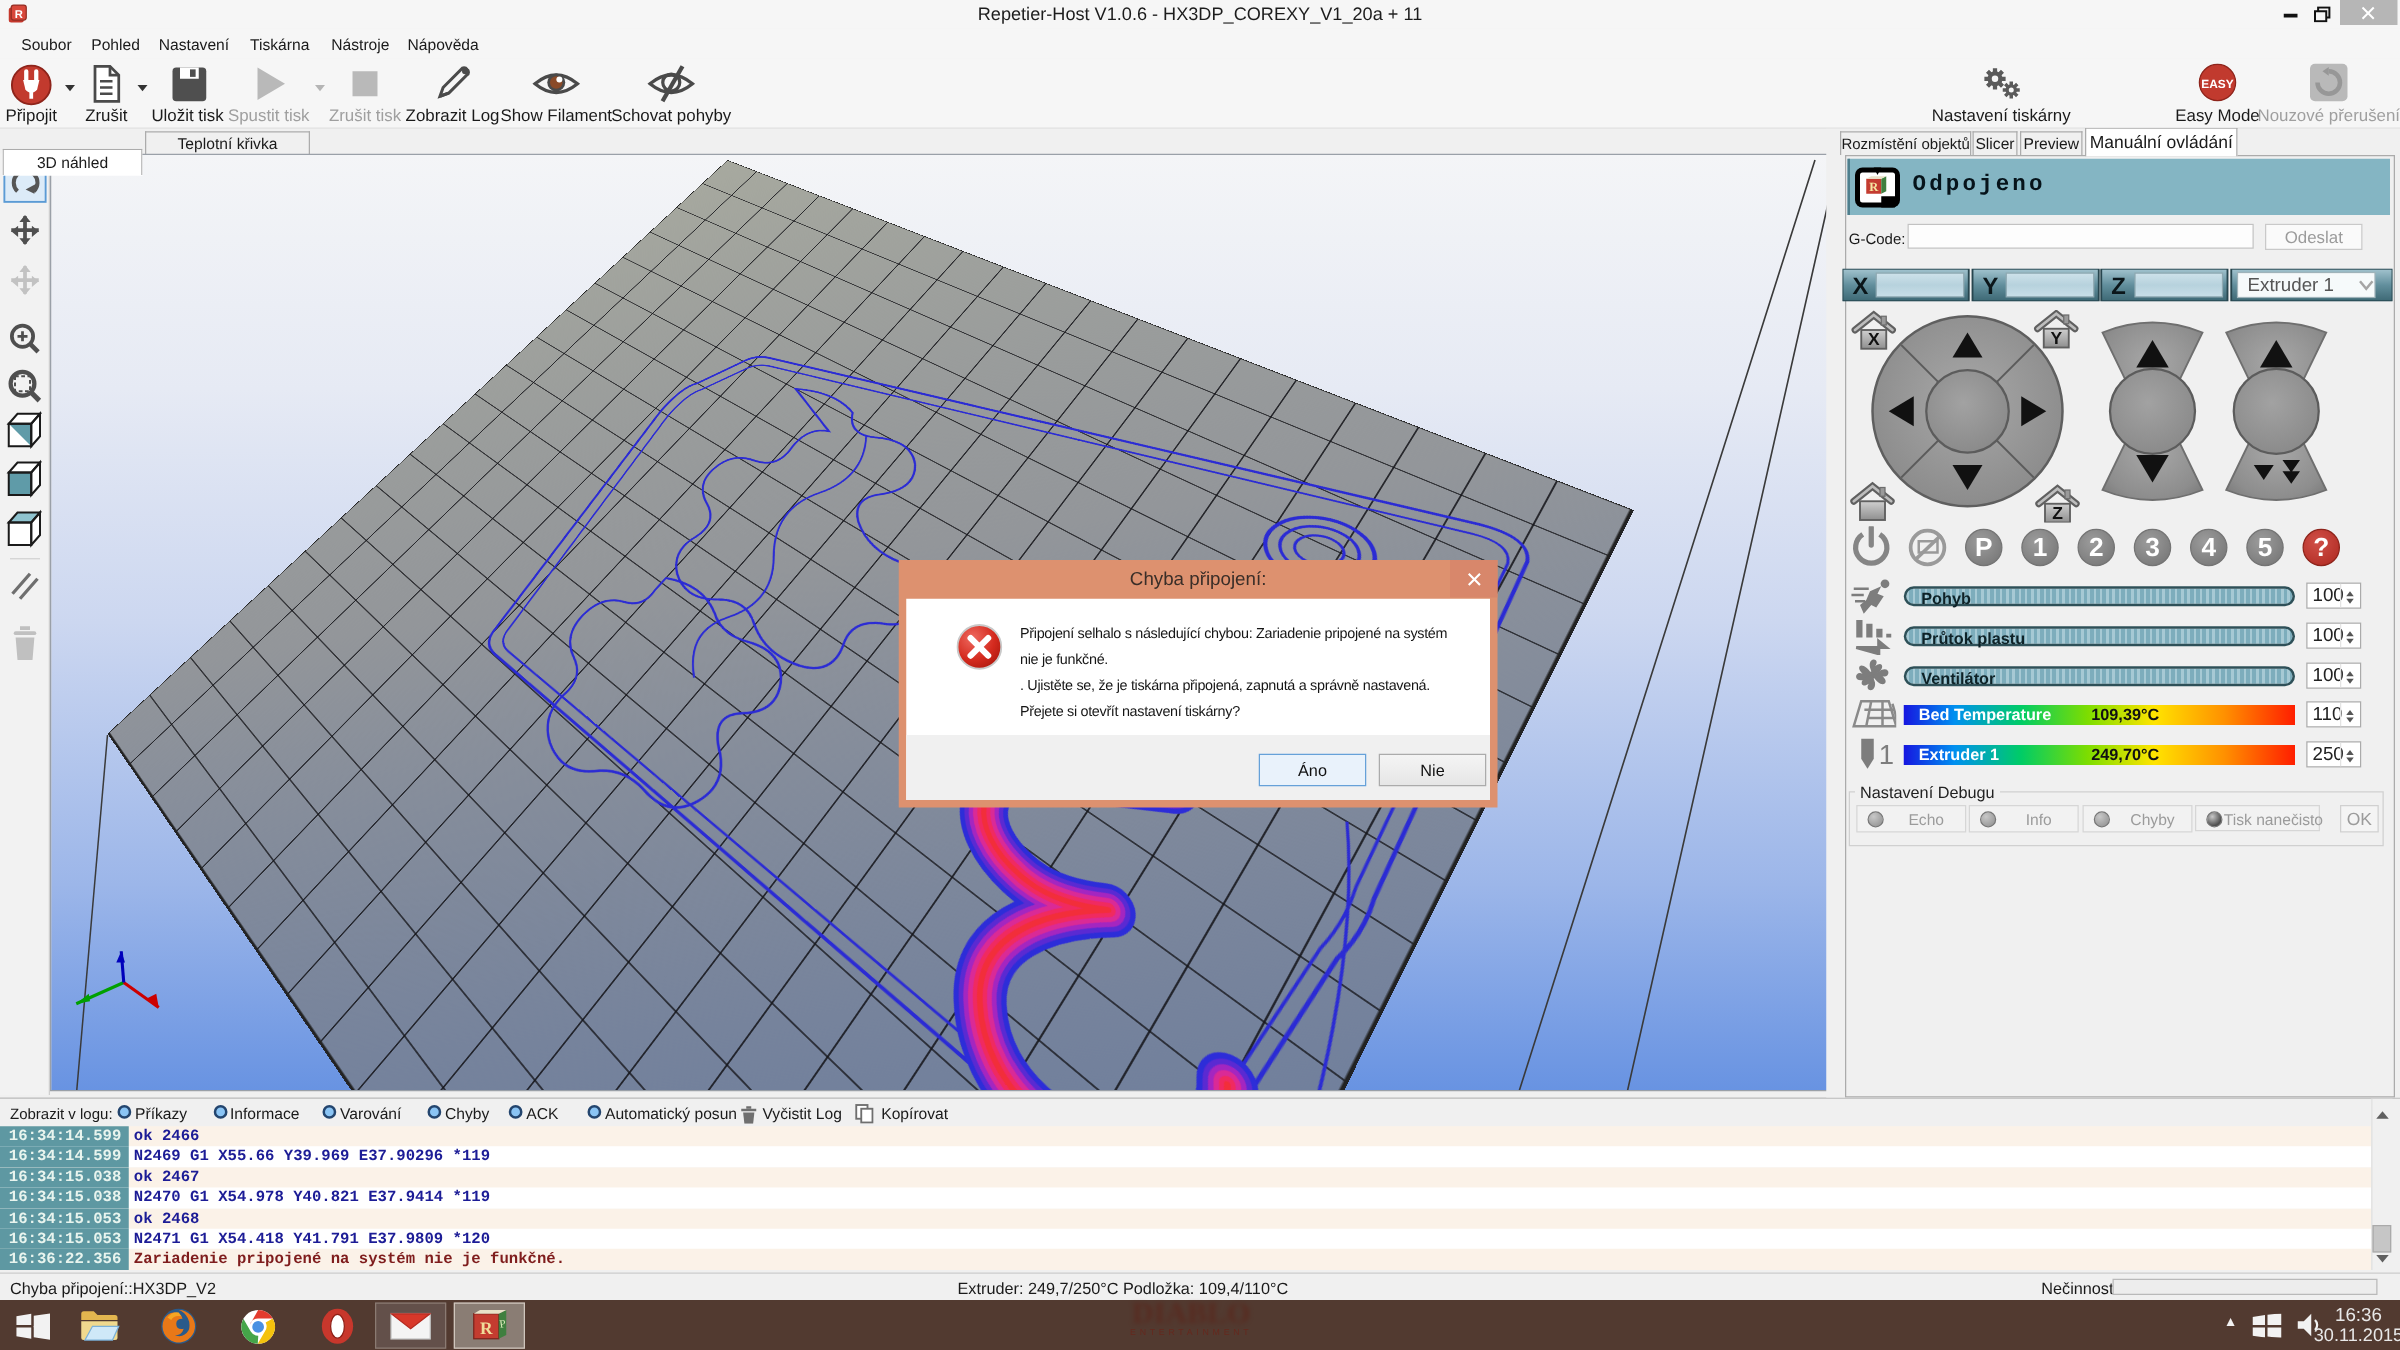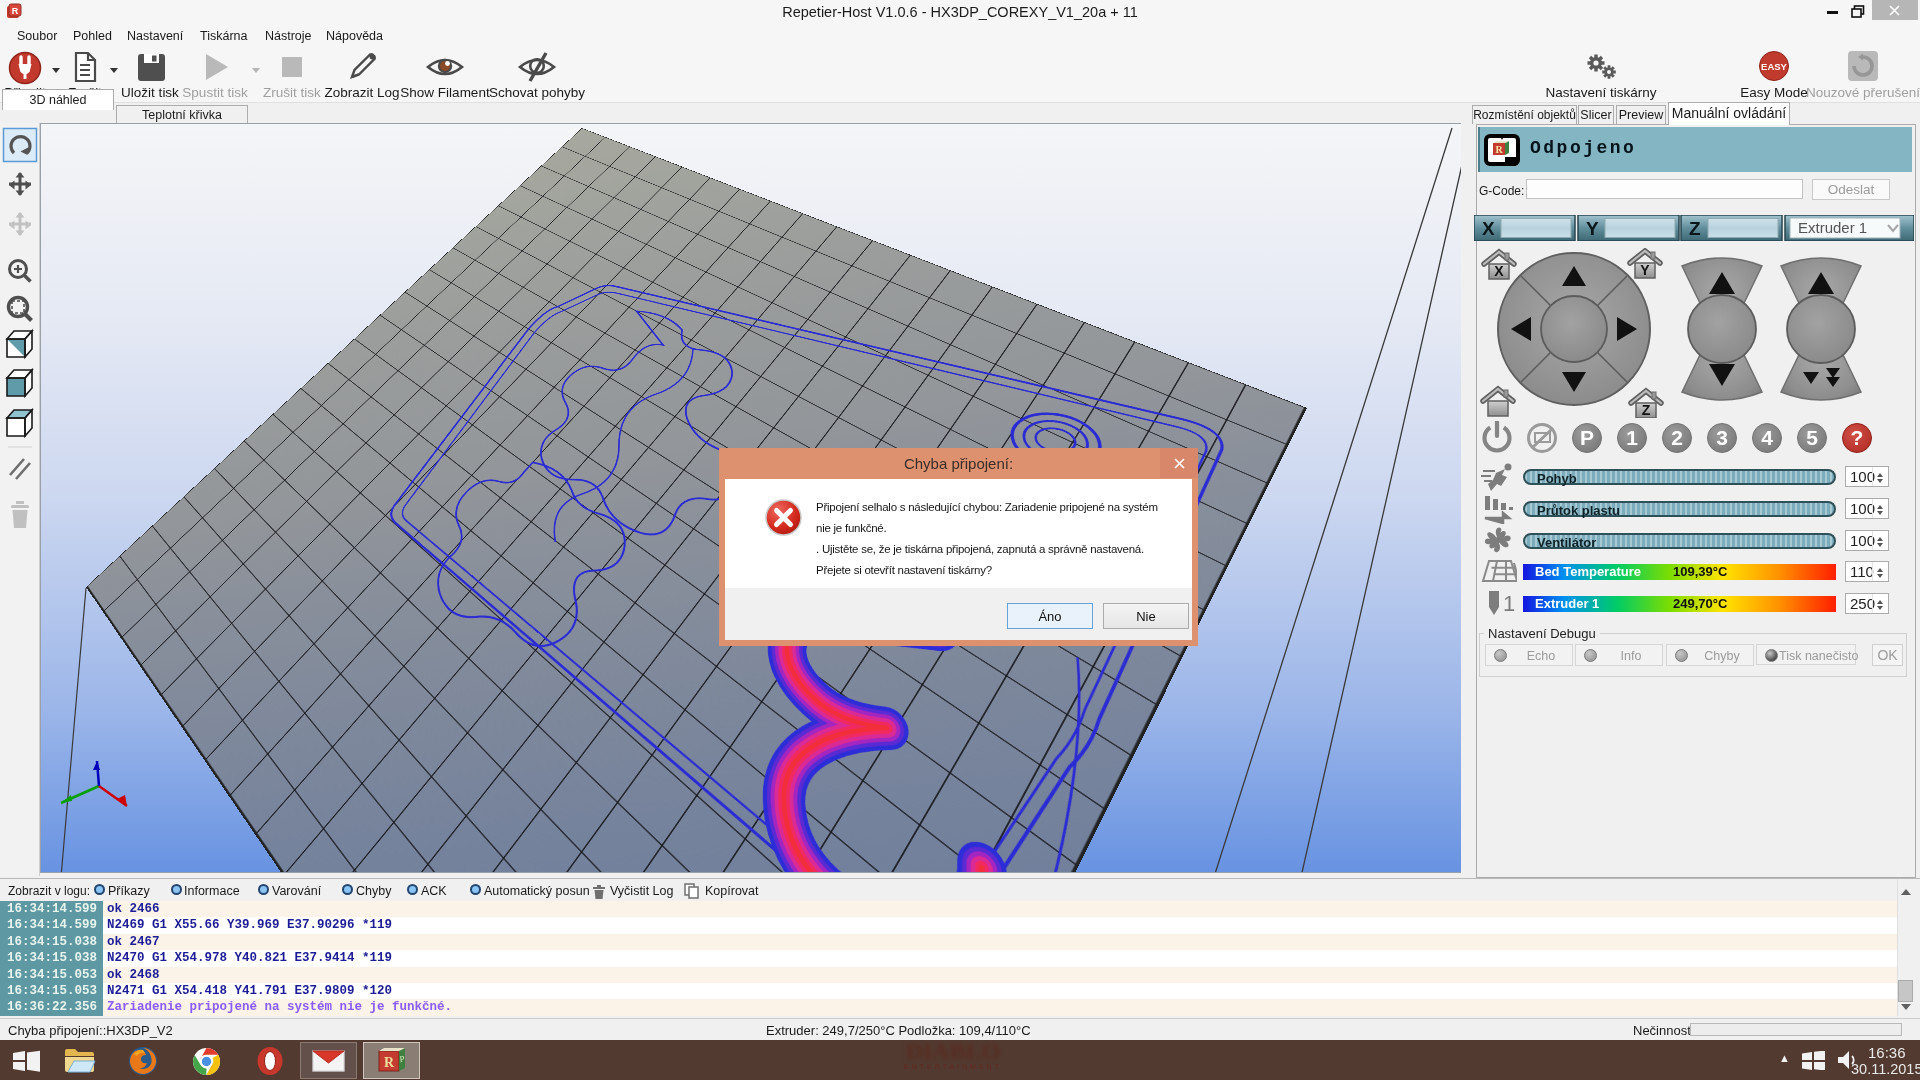--- a/index.html
+++ b/index.html
@@ -138,21 +138,21 @@
       </svg><div class="tlab">Nastavení tiskárny</div></div>
 <div class="tbtn" style="left:1742px;top:50px;width:64px;height:52px"><svg width="36" height="34" viewBox="0 0 36 34">
         <circle cx="18" cy="16" r="14.5" fill="#c13a2e" stroke="#8e241b" stroke-width="1"></circle>
 <text x="18" y="20" font-size="9.5" font-weight="bold" fill="#fff" text-anchor="middle" font-family="Liberation Sans">EASY</text>
       </svg><div class="tlab">Easy Mode</div></div>
 <div class="tbtn dis" style="left:1806px;top:50px;width:114px;height:52px"><svg width="36" height="34" viewBox="0 0 36 34">
         <rect x="3" y="1" width="30" height="30" rx="4" fill="#b9b9b9"></rect>
 <path d="M18 7 a9 9 0 1 1 -9 9" fill="none" stroke="#979797" stroke-width="3.6"></path>
         <path d="M18 3.5 l-5 3.5 5 3.5" fill="#979797"></path>
       </svg><div class="tlab">Nouzové přerušení</div></div>
-<div class="tab act" style="left:2px;top:89px;width:112px;height:21px;line-height:20px">3D náhled</div>
+<div class="tab act" style="left:2px;top:119px;width:112px;height:21px;line-height:20px">3D náhled</div>
 <div class="tab" style="left:116px;top:105px;width:132px;height:19px;line-height:18px">Teplotní křivka</div>
 <div class="abs" id="leftbar"></div>
 <svg class="abs" style="left:0px;top:123px" width="40" height="753" viewBox="0 0 40 753">
       <rect x="3.5" y="5.5" width="33" height="33" fill="#dcebf8" stroke="#5b9bd5" stroke-width="1.5"></rect>
       <path d="M14 30 a9.5 9.5 0 1 1 13 0" fill="none" stroke="#555" stroke-width="3.2"></path>
       <path d="M29 24 l-1.5 8 -7-3.5 Z" fill="#555"></path>
       <g stroke="#4f4f4f" stroke-width="3" fill="#4f4f4f">
         <path d="M20 50 v22 M9 61 h22"></path>
         <path d="M20 49 l-4.5 5.5 h9 Z M20 73 l-4.5 -5.5 h9 Z M9 62 l5.5 -4.5 v9 Z M31 62 l-5.5 -4.5 v9 Z" stroke="none"></path>
       </g>
@@ -520,21 +520,21 @@
         <rect x="5" y="4" width="9" height="11" fill="#fff" stroke="#6f6f6f" stroke-width="1.5"></rect>
       </svg>
 <span style="left:705px">Kopírovat</span>
 </div>
 <div class="lrow" style="top:901px;background:#fbf2e8"><div class="lts">16:34:14.599</div><div class="lmsg" style="color:#1c1c96">ok 2466</div></div>
 <div class="lrow" style="top:917px;background:#ffffff"><div class="lts">16:34:14.599</div><div class="lmsg" style="color:#1c1c96">N2469 G1 X55.66 Y39.969 E37.90296 *119</div></div>
 <div class="lrow" style="top:934px;background:#fbf2e8"><div class="lts">16:34:15.038</div><div class="lmsg" style="color:#1c1c96">ok 2467</div></div>
 <div class="lrow" style="top:950px;background:#ffffff"><div class="lts">16:34:15.038</div><div class="lmsg" style="color:#1c1c96">N2470 G1 X54.978 Y40.821 E37.9414 *119</div></div>
 <div class="lrow" style="top:967px;background:#fbf2e8"><div class="lts">16:34:15.053</div><div class="lmsg" style="color:#1c1c96">ok 2468</div></div>
 <div class="lrow" style="top:983px;background:#ffffff"><div class="lts">16:34:15.053</div><div class="lmsg" style="color:#1c1c96">N2471 G1 X54.418 Y41.791 E37.9809 *120</div></div>
-<div class="lrow" style="top:999px;background:#fbf2e8"><div class="lts">16:36:22.356</div><div class="lmsg" style="color:#8b5cf6">Zariadenie pripojené na systém nie je funkčné.</div></div>
+<div class="lrow" style="top:999px;background:#fbf2e8"><div class="lts">16:36:22.356</div><div class="lmsg" style="color:#7f1d1d">Zariadenie pripojené na systém nie je funkčné.</div></div>
 <div class="abs" style="left:1897px;top:879px;width:17px;height:137px;background:#f0f0f0;border-left:1px solid #e0e0e0"></div>
 <div class="abs" style="left:1901px;top:884px;width:0;height:0;border:5px solid transparent;border-bottom:6px solid #606060"></div>
 <div class="abs" style="left:1901px;top:1004px;width:0;height:0;border:5px solid transparent;border-top:6px solid #606060"></div>
 <div class="abs" style="left:1898px;top:980px;width:15px;height:22px;background:#c6c6c6;border:1px solid #aaaaaa"></div>
 <div class="abs" id="statusbar"></div>
 <div class="abs" style="left:8px;top:1023px;font-size:13px;color:#1a1a1a">Chyba připojení::HX3DP_V2</div>
 <div class="abs" style="left:766px;top:1023px;font-size:13px;color:#1a1a1a">Extruder: 249,7/250°C Podložka: 109,4/110°C</div>
 <div class="abs" style="left:1633px;top:1023px;font-size:13px;color:#1a1a1a">Nečinnost.</div>
 <div class="abs" style="left:1690px;top:1023px;width:212px;height:13px;background:#ededed;border:1px solid #b9b9b9"></div>
 <div class="abs" id="taskbar"></div>

